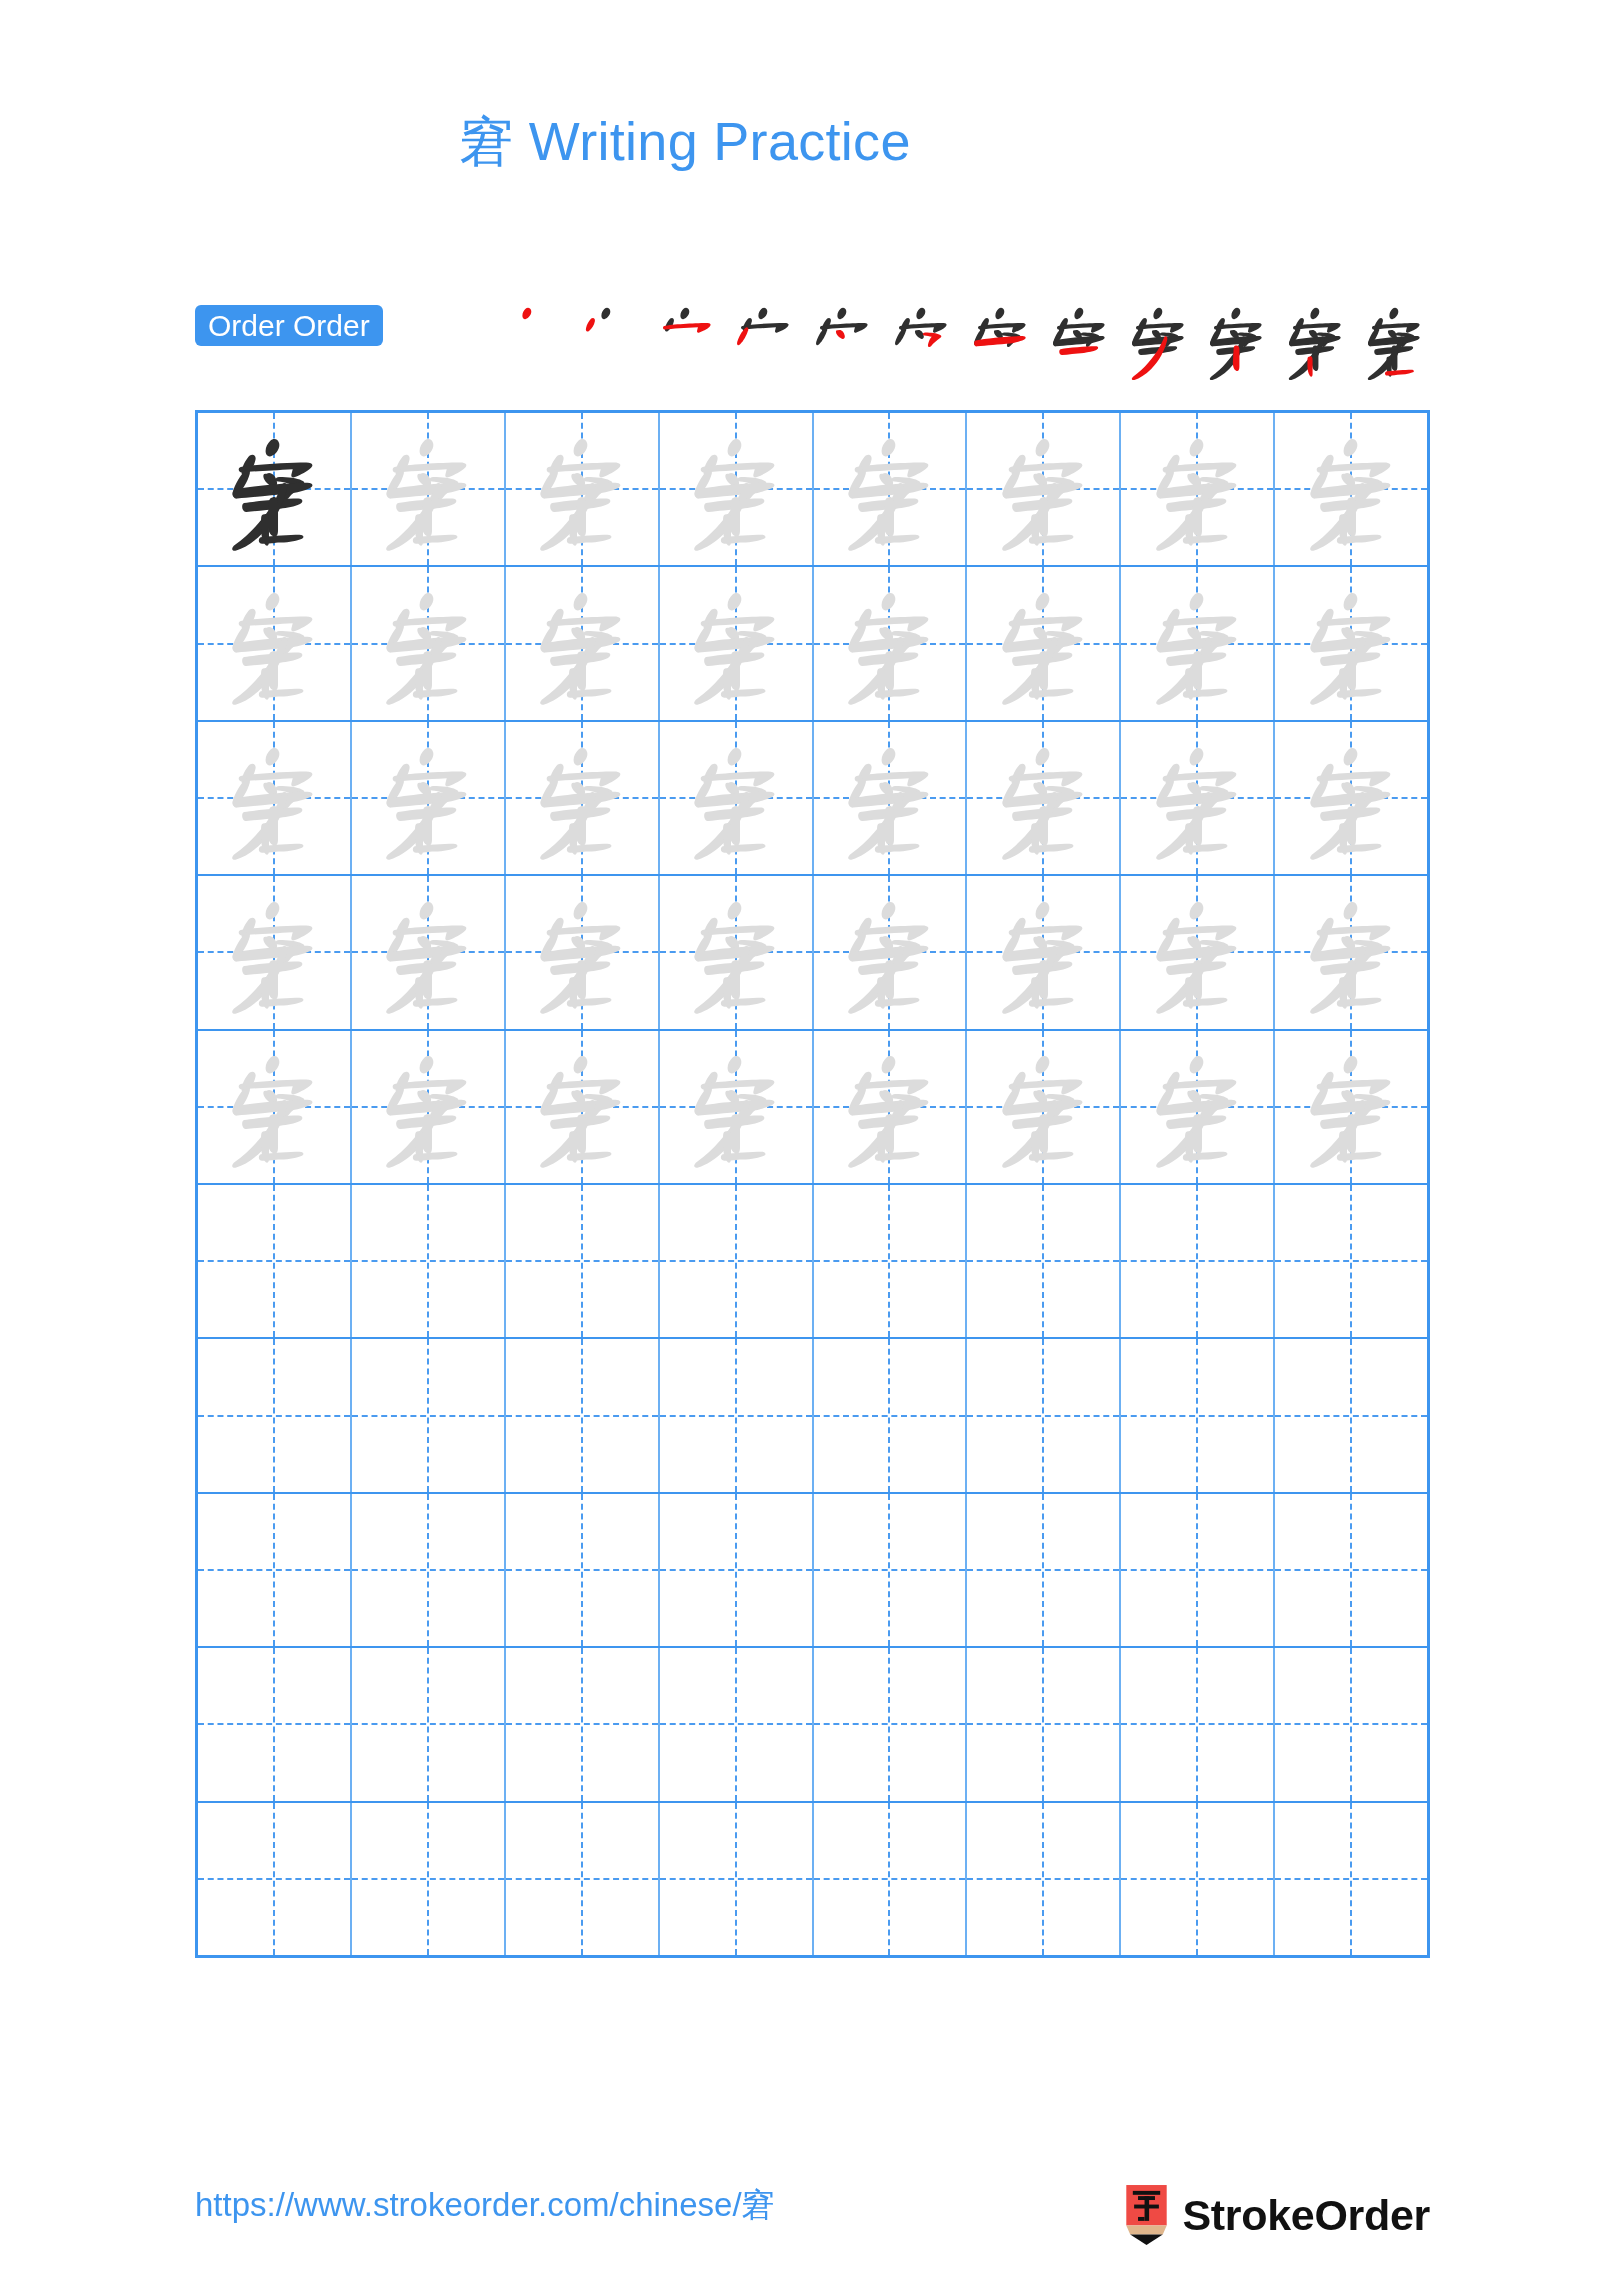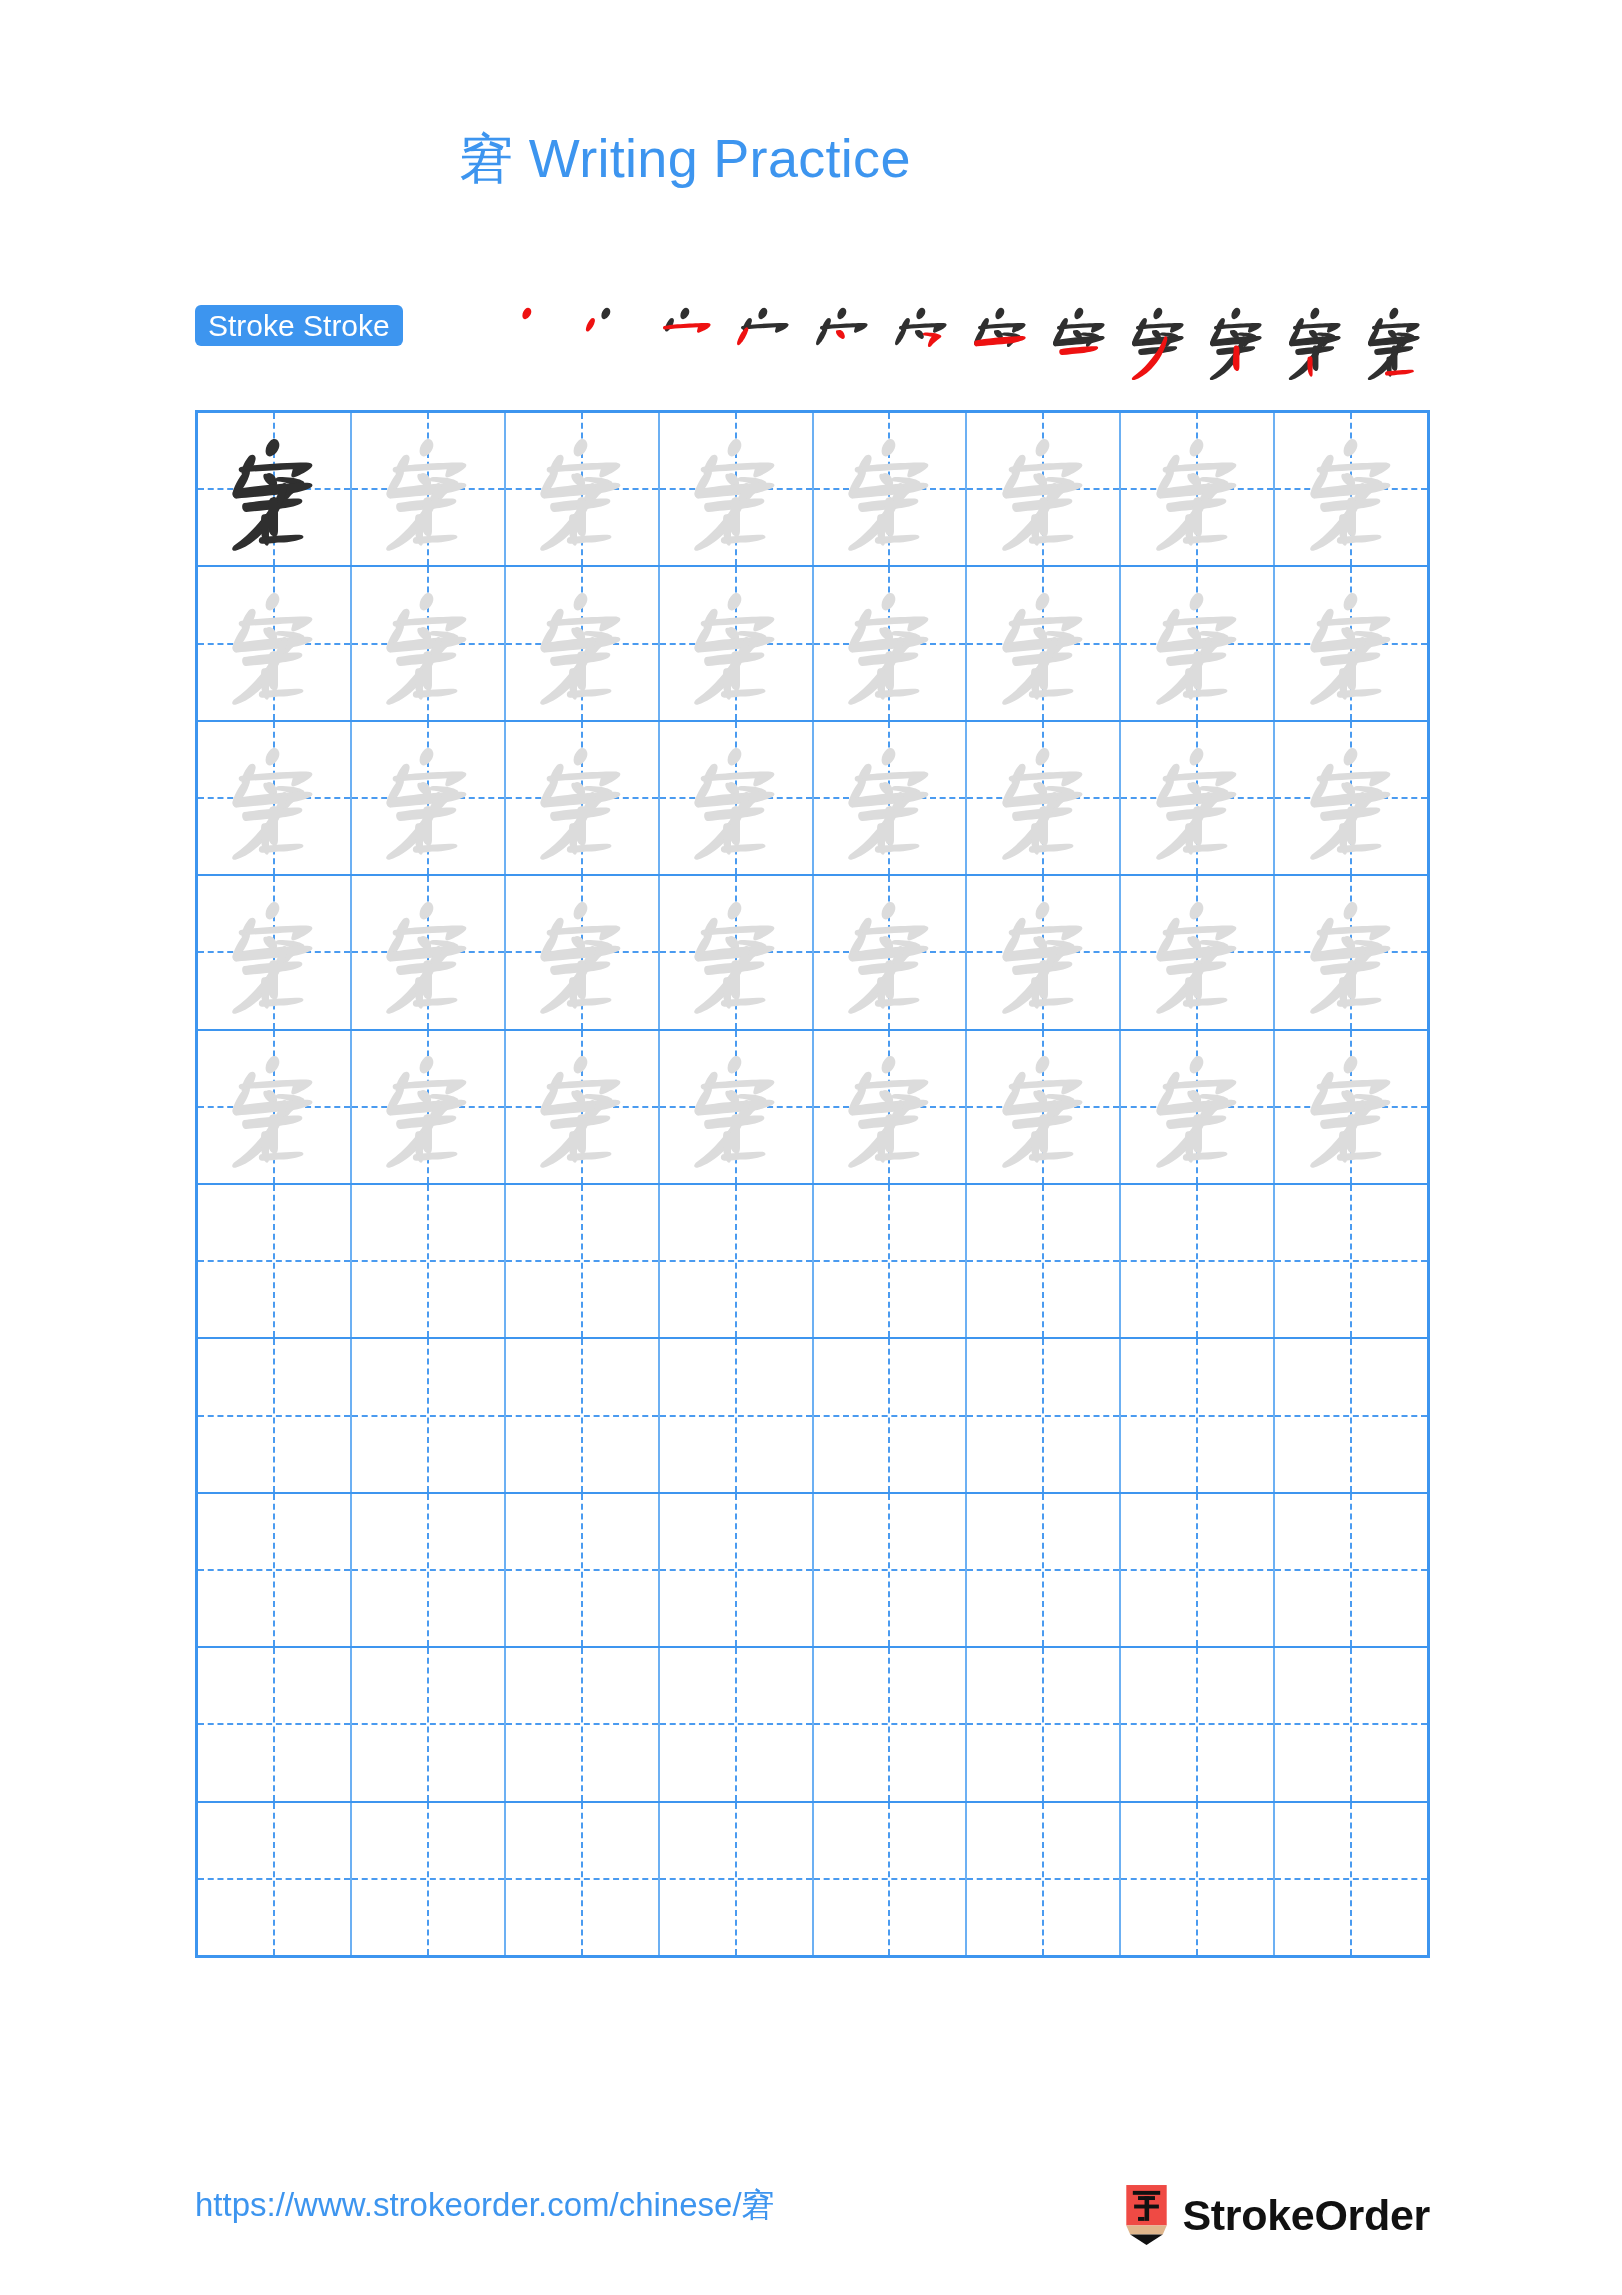--- a/index.html
+++ b/index.html
@@ -11,21 +11,21 @@
     width: 1622px;
     height: 2295px;
     position: relative;
     font-family: "Liberation Sans", "DejaVu Sans", sans-serif;
     overflow: hidden;
   }
 
   
   #page-title {
     position: absolute;
-    top: 127px;
+    top: 110px;
     left: 0;
     width: 1370px;
     text-align: center;
     font-size: 54px;
     color: #3d95ef;
     letter-spacing: 0.3px;
     white-space: nowrap;
     line-height: 1.15;
   }
   #page-title .title-char {
@@ -188,21 +188,21 @@
   }
 </style>
 </head>
 <body>
 
 <div id="page-title">
   <span class="title-char">窘</span><span> Writing Practice</span>
 </div>
 
 <div id="stroke-order-section">
-  <div id="stroke-order-badge">Stroke Stroke</div>
+  <div id="stroke-order-badge">Order Order</div>
   <div id="stroke-steps">
       <div class="stroke-step">
         <svg viewBox="0 0 100 100">
           <path d="M47 7 c3 -3 7 -2 8 2 c1 4 -2 9 -6 11 c-3 2 -6 0 -6 -4 c0 -4 2 -7 4 -9 z" class="sw-new"></path>
         </svg>
       </div>
       <div class="stroke-step">
         <svg viewBox="0 0 100 100">
           <path d="M47 7 c3 -3 7 -2 8 2 c1 4 -2 9 -6 11 c-3 2 -6 0 -6 -4 c0 -4 2 -7 4 -9 z" class="sw-old"></path>
           <path d="M29 20 c3 -2 6 0 5 4 c-1 5 -4 10 -8 13 c-3 2 -5 0 -4 -4 c1 -5 4 -10 7 -13 z" class="sw-new"></path>

